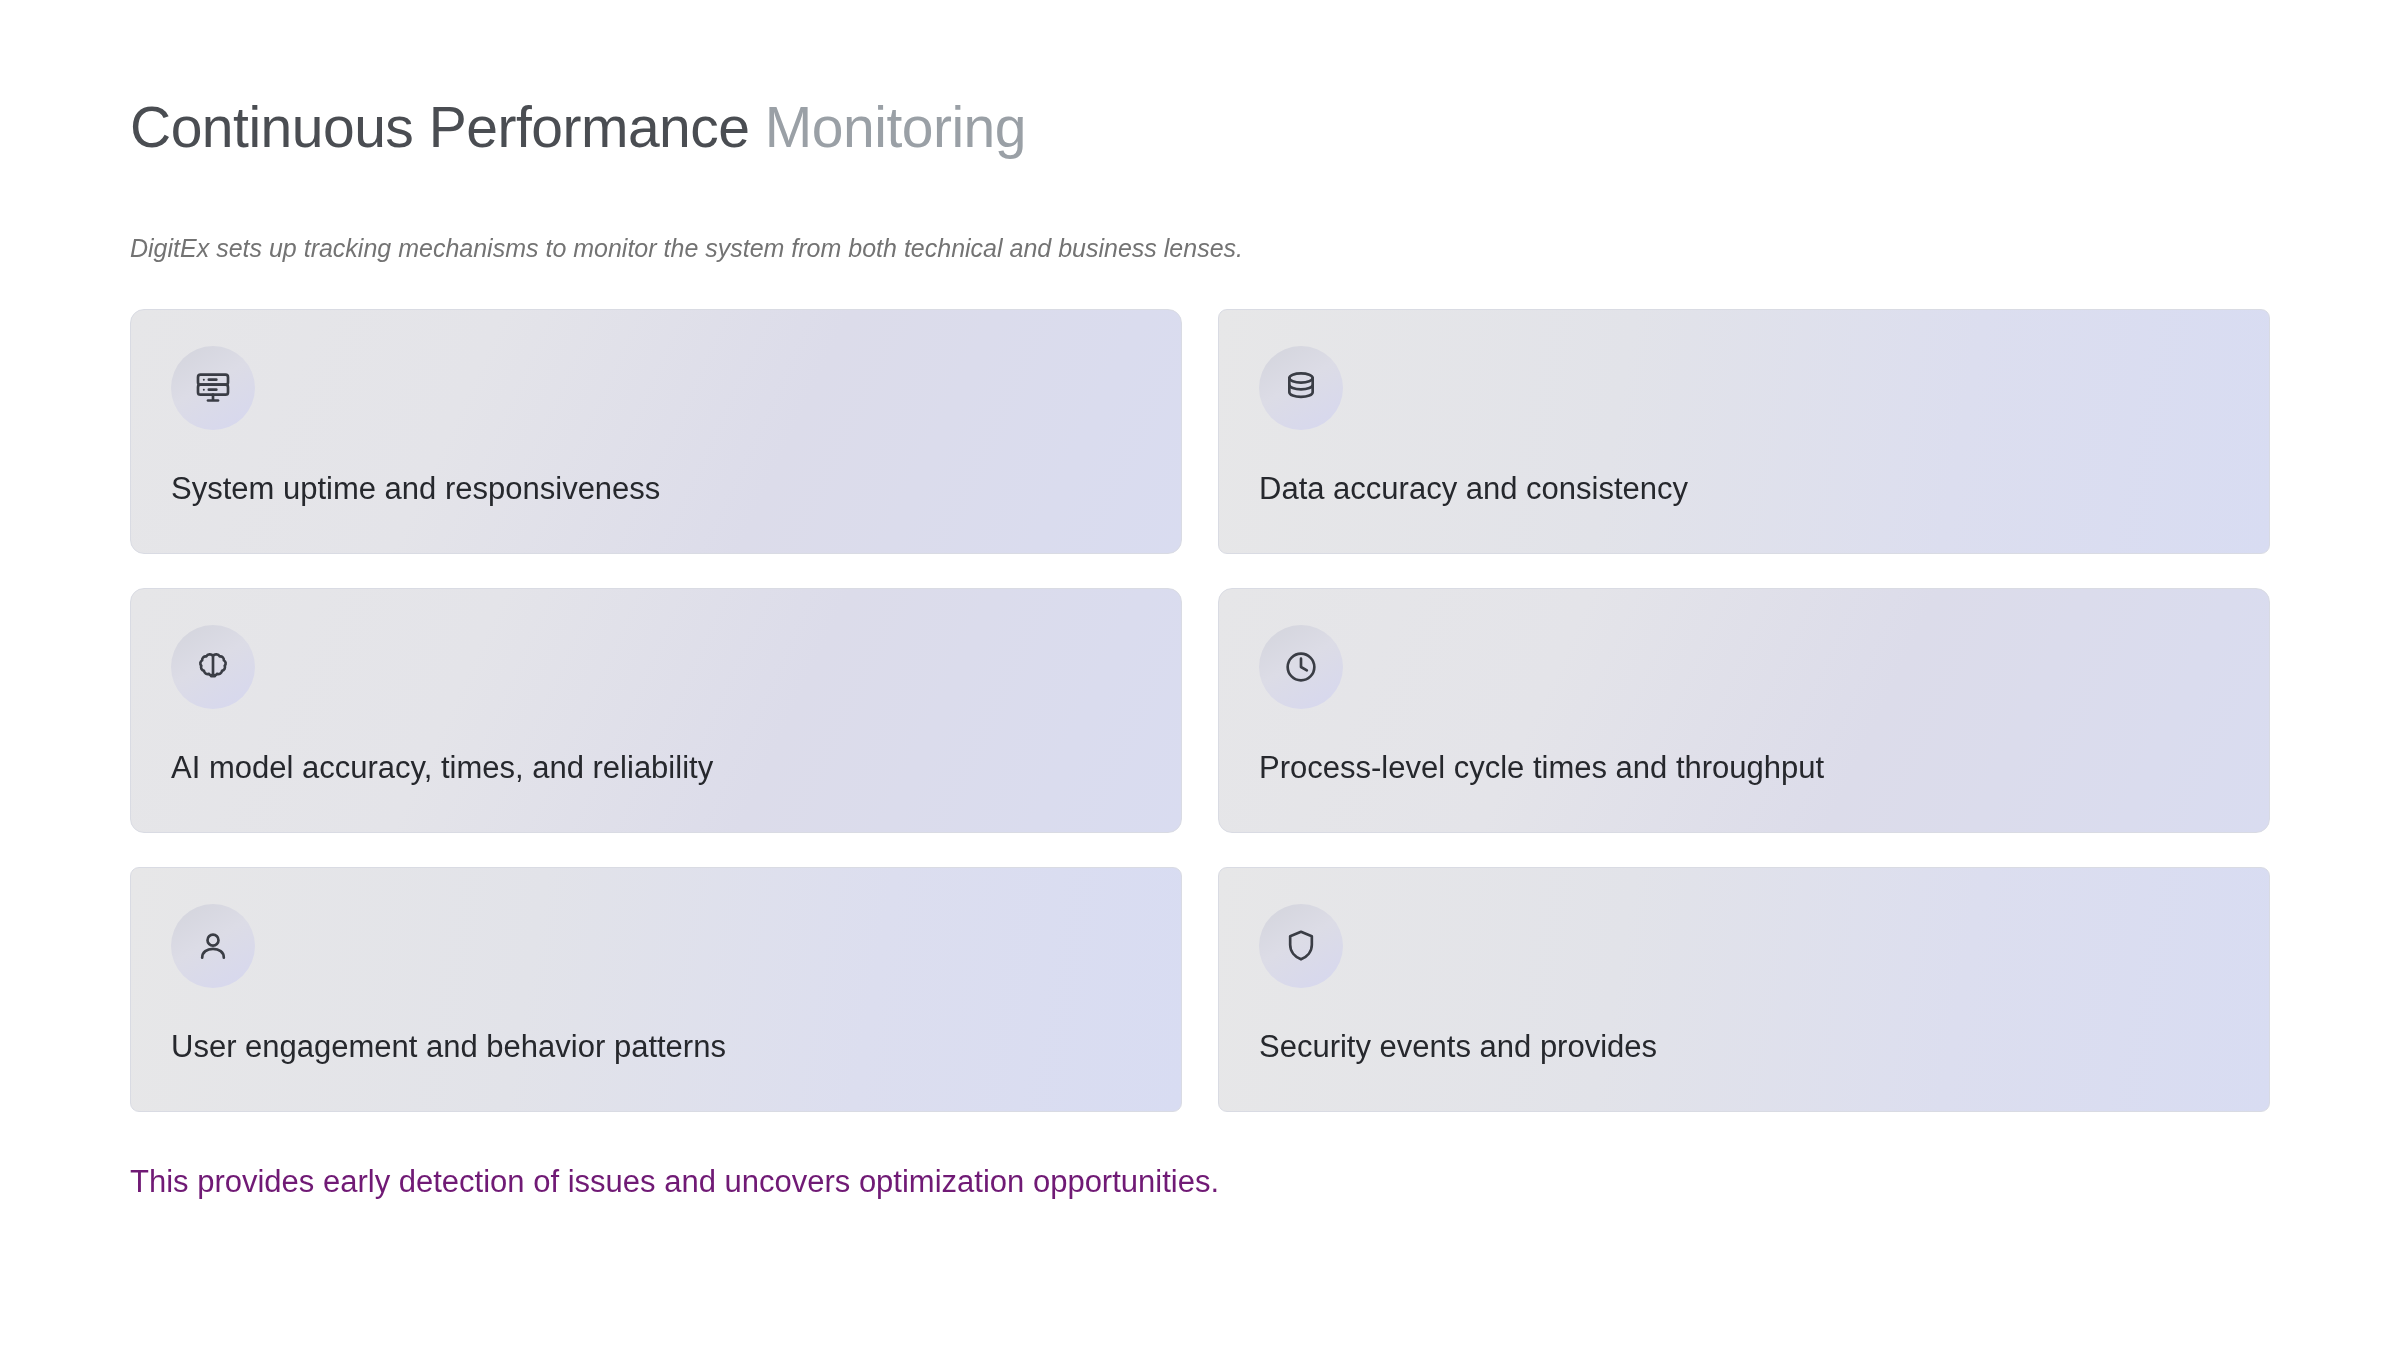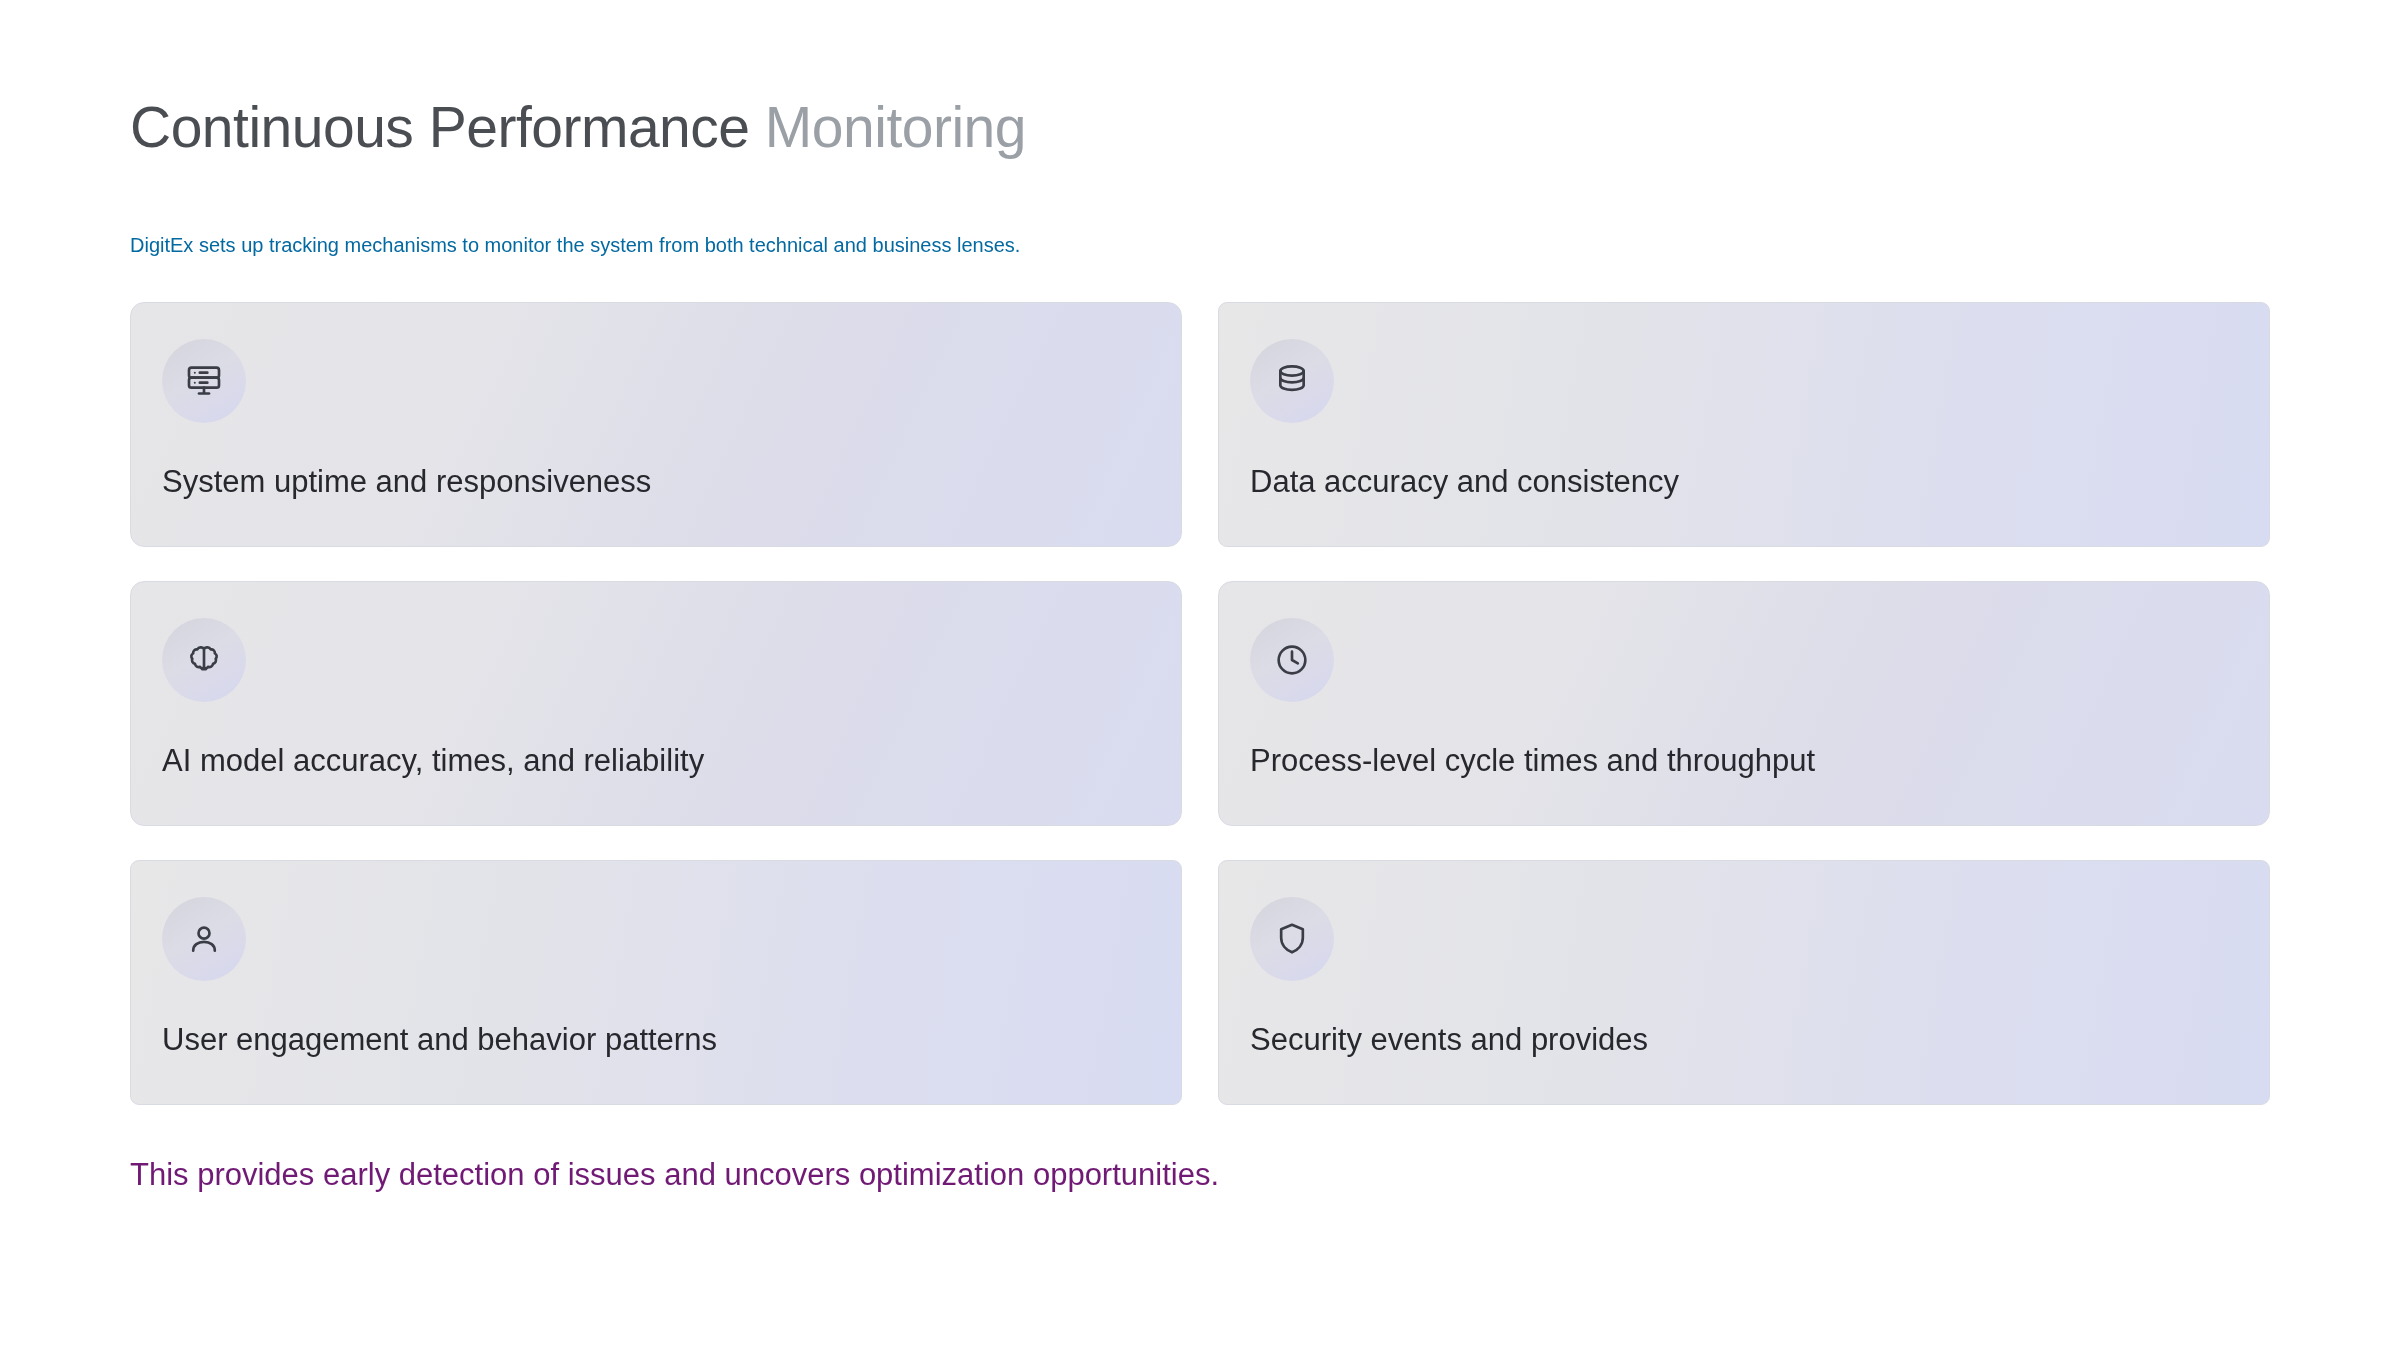--- a/index.html
+++ b/index.html
@@ -29,40 +29,41 @@
     line-height: 1.15;
     color: #5f6368;
   }
   .title .t-strong {
     color: #4a4d52;
   }
   .title .t-light {
     color: #9aa0a6;
   }
   .subtitle {
-    font-size: 20px;
-    color: #0369a1;
+    font-size: 25px;
+    color: #737373;
     margin-top: 70px;
     margin-bottom: 0;
     line-height: 1.4;
+    font-style: italic;
   }
   .grid {
     margin-top: 43px;
     display: grid;
     grid-template-columns: 1fr 1fr;
     column-gap: 36px;
     row-gap: 34px;
   }
   .card {
     position: relative;
     height: 245px;
     border-radius: 14px;
     border: 1px solid #d9dbe3;
     box-sizing: border-box;
-    padding: 36px 31px;
+    padding: 36px 40px;
     background: linear-gradient(115deg, #e6e6e8 0%, #e4e4e9 32%, #dcdcea 62%, #d9dcf0 100%);
     overflow: hidden;
   }
   .card.alt {
     background: linear-gradient(100deg, #e7e7e8 0%, #e2e3e9 38%, #dcdeef 70%, #d8dcf2 100%);
     border-radius: 9px;
   }
   .card-icon {
     width: 84px;
     height: 84px;

